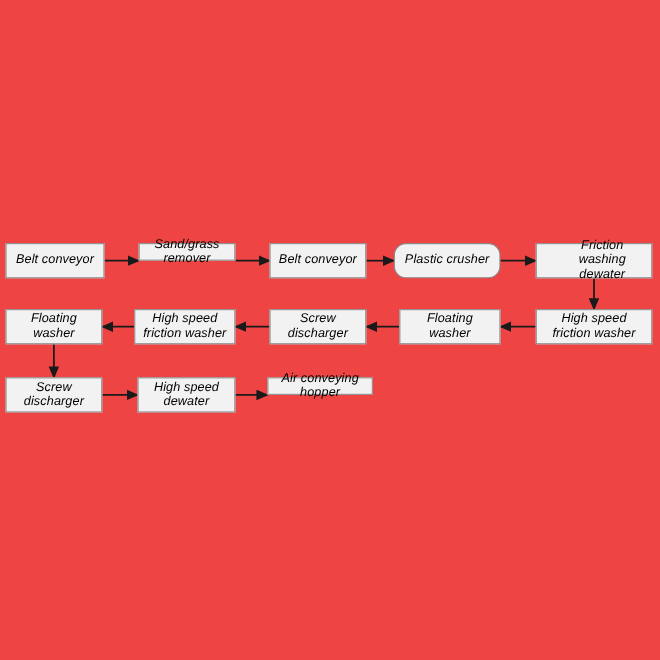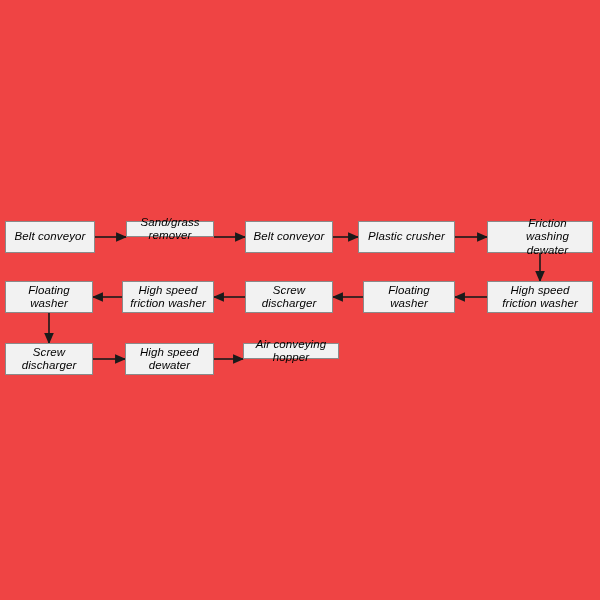--- a/index.html
+++ b/index.html
@@ -59,21 +59,21 @@
         <line x1="49" y1="313" x2="49" y2="343" stroke="#1a1a1a" stroke-width="1.6" marker-end="url(#arrowhead)"></line>
         <line x1="93" y1="359" x2="125" y2="359" stroke="#1a1a1a" stroke-width="1.6" marker-end="url(#arrowhead)"></line>
         <line x1="214" y1="359" x2="243" y2="359" stroke="#1a1a1a" stroke-width="1.6" marker-end="url(#arrowhead)"></line>
       </g>
   </svg>
   <div id="node-layer">
       <div class="node" style="left: 5px; top: 221px; width: 90px; height: 32px; background: rgb(242, 242, 242); border-color: rgb(138, 138, 138); color: rgb(0, 0, 0);"><span class="node-label">Belt conveyor</span></div>
       <div class="node" style="left: 126px; top: 221px; width: 88px; height: 16px; background: rgb(242, 242, 242); border-color: rgb(138, 138, 138); color: rgb(0, 0, 0);"><span class="node-label">Sand/grass
 remover</span></div>
       <div class="node" style="left: 245px; top: 221px; width: 88px; height: 32px; background: rgb(242, 242, 242); border-color: rgb(138, 138, 138); color: rgb(0, 0, 0);"><span class="node-label">Belt conveyor</span></div>
-      <div class="node" style="left: 358px; top: 221px; width: 97px; height: 32px; background: rgb(242, 242, 242); border-color: rgb(138, 138, 138); color: rgb(0, 0, 0);"><span class="node-label">Plastic crusher</span></div>
+      <div class="node" style="left: 358px; top: 221px; width: 97px; height: 32px; background: rgb(242, 242, 242); border-color: rgb(138, 138, 138); color: rgb(0, 0, 0); border-radius: 11px;"><span class="node-label">Plastic crusher</span></div>
       <div class="node" style="left: 487px; top: 221px; width: 106px; height: 32px; background: rgb(242, 242, 242); border-color: rgb(138, 138, 138); color: rgb(0, 0, 0); padding-left: 18px;"><span class="node-label">Friction washing
 dewater</span></div>
       <div class="node" style="left: 5px; top: 281px; width: 88px; height: 32px; background: rgb(242, 242, 242); border-color: rgb(138, 138, 138); color: rgb(0, 0, 0);"><span class="node-label">Floating
 washer</span></div>
       <div class="node" style="left: 122px; top: 281px; width: 92px; height: 32px; background: rgb(242, 242, 242); border-color: rgb(138, 138, 138); color: rgb(0, 0, 0);"><span class="node-label">High speed
 friction washer</span></div>
       <div class="node" style="left: 245px; top: 281px; width: 88px; height: 32px; background: rgb(242, 242, 242); border-color: rgb(138, 138, 138); color: rgb(0, 0, 0);"><span class="node-label">Screw
 discharger</span></div>
       <div class="node" style="left: 363px; top: 281px; width: 92px; height: 32px; background: rgb(242, 242, 242); border-color: rgb(138, 138, 138); color: rgb(0, 0, 0);"><span class="node-label">Floating
 washer</span></div>

